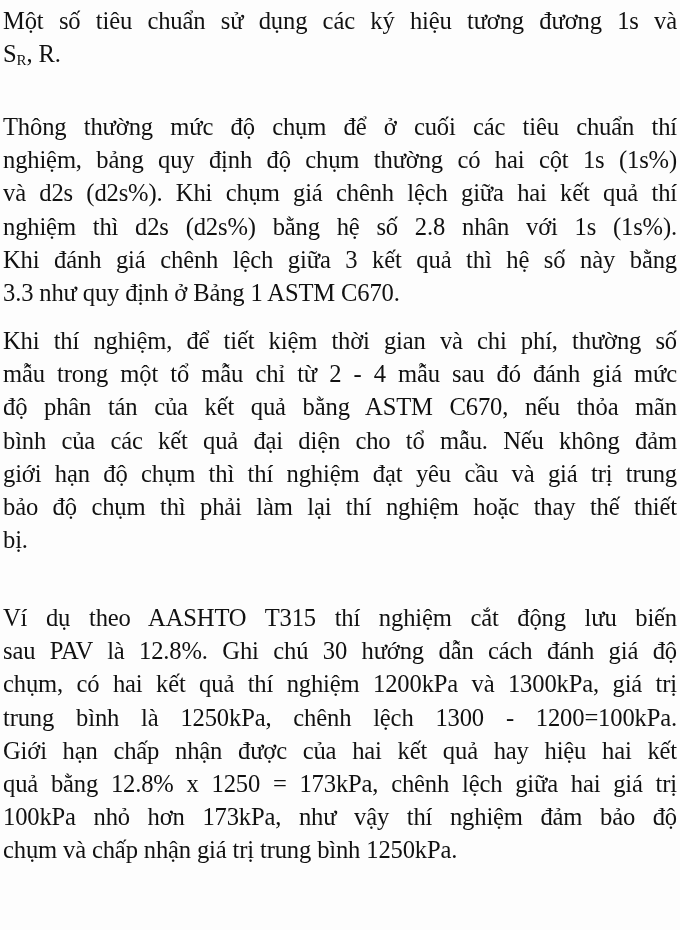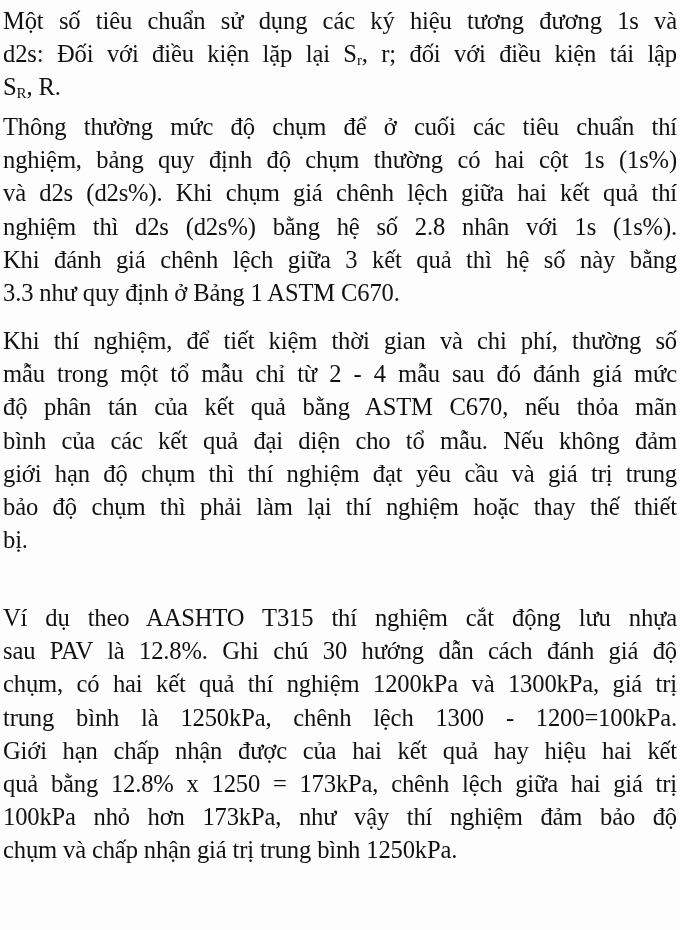--- a/index.html
+++ b/index.html
@@ -25,21 +25,20 @@
   sub { font-size: 15px; vertical-align: -3px; line-height: 0; }
   em { font-style: italic; }
 </style>
 </head>
 <body>
 
 <div class="page">
 
   <div class="para" style="top:4px">
     <span class="line">Một số tiêu chuẩn sử dụng các ký hiệu tương đương 1s và</span>
-    <span class="line"><span>d2s: Đối với điều kiện lặp lại S</span><sub>r</sub><span>, r; đối với điều kiện tái lập</span></span>
     <span class="line last"><span>S</span><sub>R</sub><span>, R.</span></span>
   </div>
 
   <div class="para" style="top:110px">
     <span class="line">Thông thường mức độ chụm để ở cuối các tiêu chuẩn thí</span>
     <span class="line">nghiệm, bảng quy định độ chụm thường có hai cột 1s (1s%)</span>
     <span class="line">và d2s (d2s%). Khi chụm giá chênh lệch giữa hai kết quả thí</span>
     <span class="line">nghiệm thì d2s (d2s%) bằng hệ số 2.8 nhân với 1s (1s%).</span>
     <span class="line">Khi đánh giá chênh lệch giữa 3 kết quả thì hệ số này bằng</span>
     <span class="line last">3.3 như quy định ở Bảng 1 ASTM C670.</span>
@@ -49,21 +48,21 @@
     <span class="line">Khi thí nghiệm, để tiết kiệm thời gian và chi phí, thường số</span>
     <span class="line">mẫu trong một tổ mẫu chỉ từ 2 - 4 mẫu sau đó đánh giá mức</span>
     <span class="line">độ phân tán của kết quả bằng ASTM C670, nếu thỏa mãn</span>
     <span class="line">bình của các kết quả đại diện cho tổ mẫu. Nếu không đảm</span>
     <span class="line">giới hạn độ chụm thì thí nghiệm đạt yêu cầu và giá trị trung</span>
     <span class="line">bảo độ chụm thì phải làm lại thí nghiệm hoặc thay thế thiết</span>
     <span class="line last">bị.</span>
   </div>
 
   <div class="para" style="top:601px">
-    <span class="line">Ví dụ theo AASHTO T315 thí nghiệm cắt động lưu nhựa</span>
+    <span class="line">Ví dụ theo AASHTO T315 thí nghiệm cắt động lưu biến</span>
     <span class="line">sau PAV là 12.8%. Ghi chú 30 hướng dẫn cách đánh giá độ</span>
     <span class="line">chụm, có hai kết quả thí nghiệm 1200kPa và 1300kPa, giá trị</span>
     <span class="line">trung bình là 1250kPa, chênh lệch 1300 - 1200=100kPa.</span>
     <span class="line">Giới hạn chấp nhận được của hai kết quả hay hiệu hai kết</span>
     <span class="line">quả bằng 12.8% x 1250 = 173kPa, chênh lệch giữa hai giá trị</span>
     <span class="line">100kPa nhỏ hơn 173kPa, như vậy thí nghiệm đảm bảo độ</span>
     <span class="line last">chụm và chấp nhận giá trị trung bình 1250kPa.</span>
   </div>
 
 </div>

